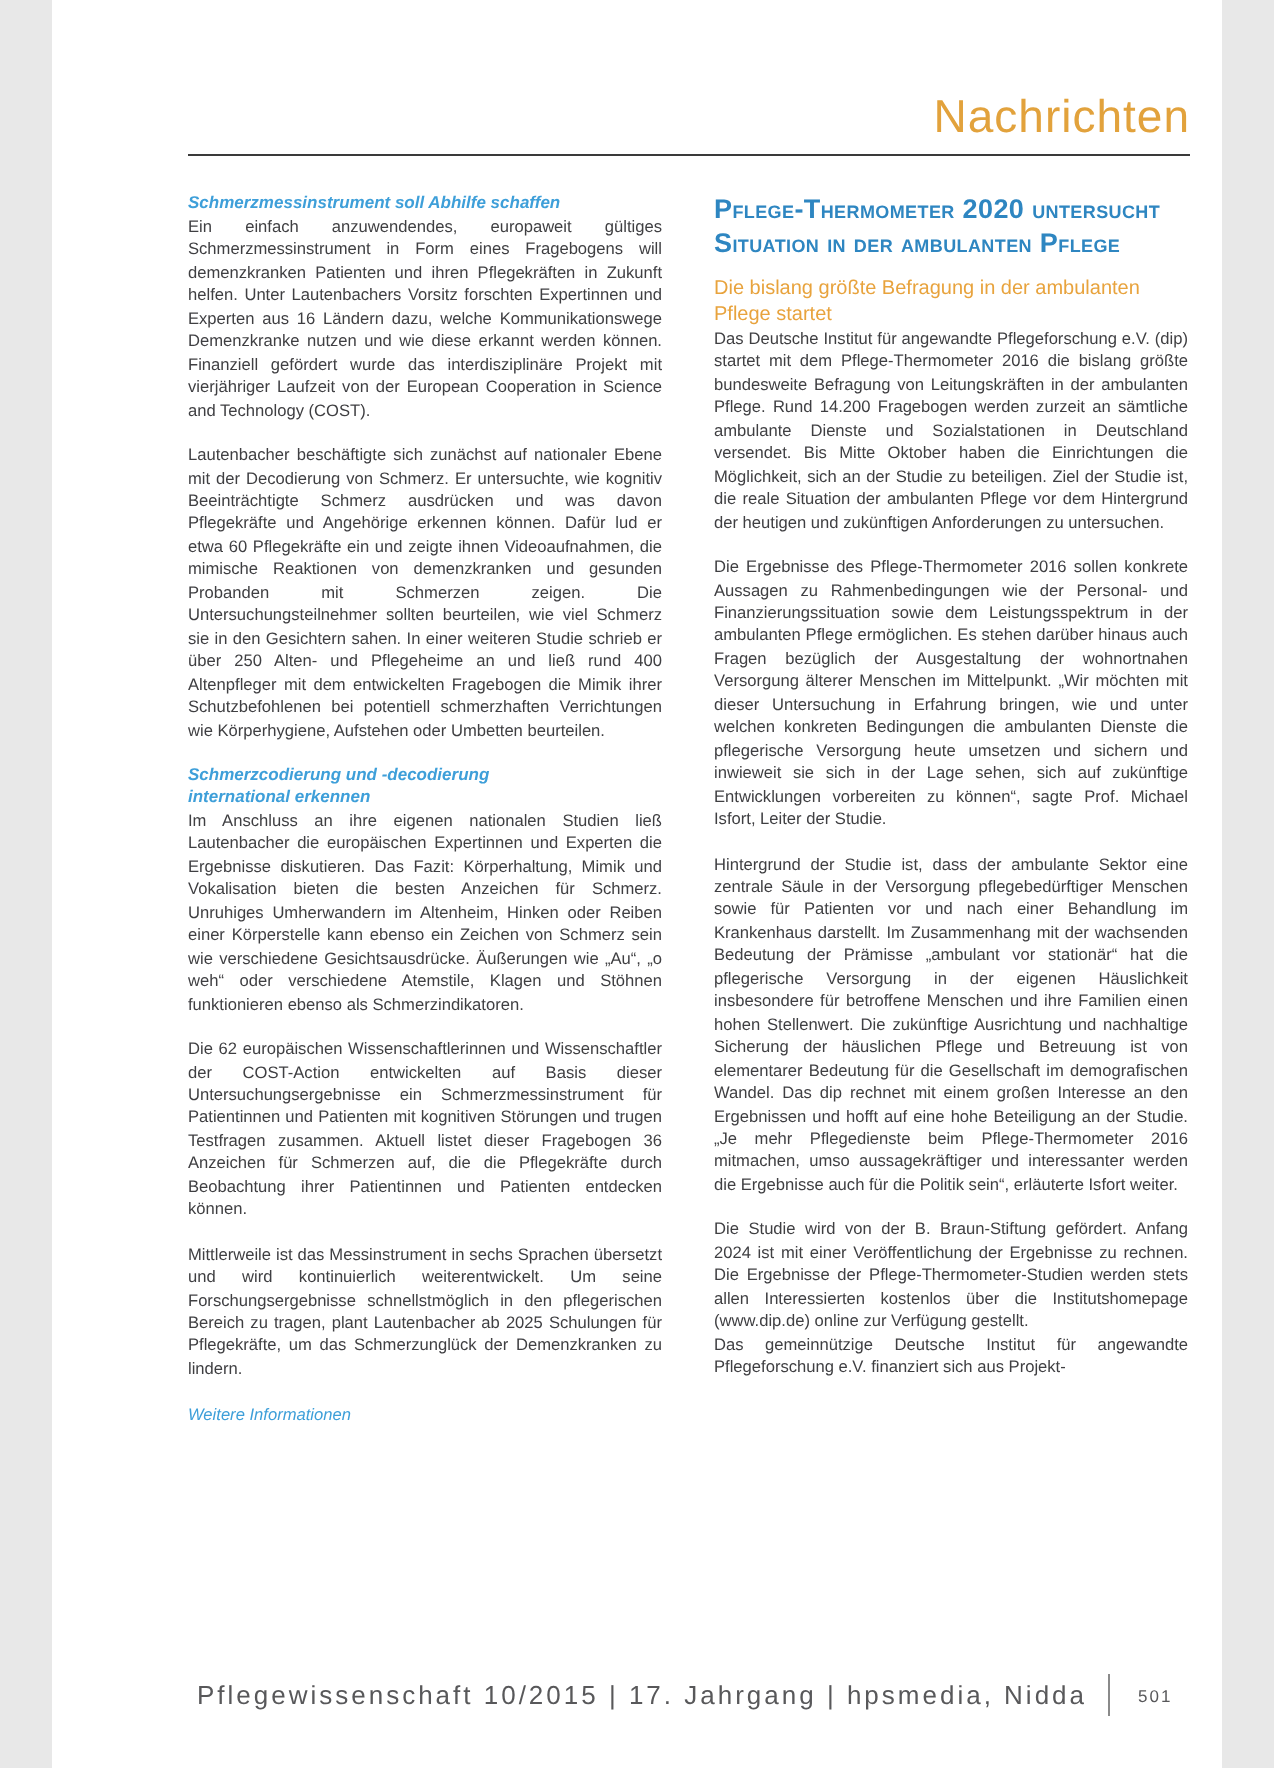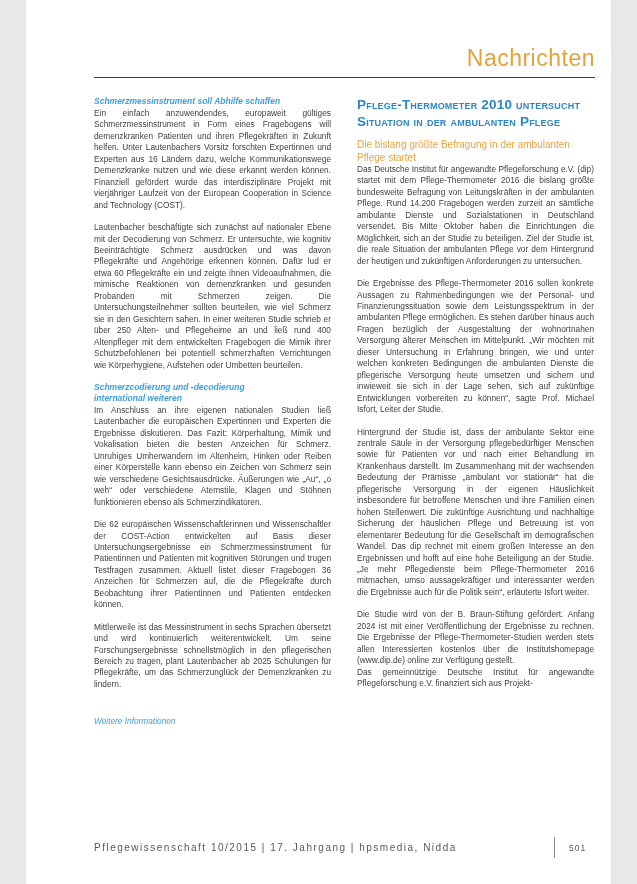--- a/index.html
+++ b/index.html
@@ -73,21 +73,21 @@
     letter-spacing: 0.2px;
   }
 
   .orange-sub {
     font-size: 10px;
     line-height: 12.5px;
     font-weight: 400;
     color: #e8a33d;
   }
 
-  .more-info { margin-top: 26px; font-style: italic; }
+  .more-info { margin-top: 12px; font-style: italic; }
   .more-info-label {
     font-size: 8.3px;
     line-height: 11.45px;
     color: #3e9fd9;
   }
   .more-info-url {
     display: block;
     font-size: 8.3px;
     line-height: 11.45px;
     color: #8ccaec;
@@ -98,22 +98,22 @@
   .footer {
     position: absolute;
     left: 68px;
     bottom: 26px;
     width: 501px;
     display: flex;
     align-items: center;
   }
   .footer-journal {
     flex: 1;
-    text-align: left;
-    font-size: 10px;
+    text-align: center;
+    font-size: 13px;
     letter-spacing: 1.5px;
     color: #58585a;
   }
   .footer-sep {
     width: 1px;
     height: 21px;
     background: #8a8a8a;
     margin: 0 14px 0 6px;
   }
   .footer-page-num {
@@ -135,32 +135,32 @@
   </div>
 
   <div class="columns">
 
     <div class="col">
       <div class="sec-head">Schmerzmessinstrument soll Abhilfe schaffen</div>
       <p>Ein einfach anzuwendendes, europaweit gültiges Schmerzmessinstrument in Form eines Fragebogens will demenzkranken Patienten und ihren Pflegekräften in Zukunft helfen. Unter Lautenbachers Vorsitz forschten Expertinnen und Experten aus 16 Ländern dazu, welche Kommunikationswege Demenzkranke nutzen und wie diese erkannt werden können. Finanziell gefördert wurde das interdisziplinäre Projekt mit vierjähriger Laufzeit von der European Cooperation in Science and Technology (COST).</p>
       <p>Lautenbacher beschäftigte sich zunächst auf nationaler Ebene mit der Decodierung von Schmerz. Er untersuchte, wie kognitiv Beeinträchtigte Schmerz ausdrücken und was davon Pflegekräfte und Angehörige erkennen können. Dafür lud er etwa 60 Pflegekräfte ein und zeigte ihnen Videoaufnahmen, die mimische Reaktionen von demenzkranken und gesunden Probanden mit Schmerzen zeigen. Die Untersuchungsteilnehmer sollten beurteilen, wie viel Schmerz sie in den Gesichtern sahen. In einer weiteren Studie schrieb er über 250 Alten- und Pflegeheime an und ließ rund 400 Altenpfleger mit dem entwickelten Fragebogen die Mimik ihrer Schutzbefohlenen bei potentiell schmerzhaften Verrichtungen wie Körperhygiene, Aufstehen oder Umbetten beurteilen.</p>
 
       <div class="sec-head">Schmerzcodierung und -decodierung
-international weiteren</div>
+international erkennen</div>
       <p>Im Anschluss an ihre eigenen nationalen Studien ließ Lautenbacher die europäischen Expertinnen und Experten die Ergebnisse diskutieren. Das Fazit: Körperhaltung, Mimik und Vokalisation bieten die besten Anzeichen für Schmerz. Unruhiges Umherwandern im Altenheim, Hinken oder Reiben einer Körperstelle kann ebenso ein Zeichen von Schmerz sein wie verschiedene Gesichtsausdrücke. Äußerungen wie „Au“, „o weh“ oder verschiedene Atemstile, Klagen und Stöhnen funktionieren ebenso als Schmerzindikatoren.</p>
       <p>Die 62 europäischen Wissenschaftlerinnen und Wissenschaftler der COST-Action entwickelten auf Basis dieser Untersuchungsergebnisse ein Schmerzmessinstrument für Patientinnen und Patienten mit kognitiven Störungen und trugen Testfragen zusammen. Aktuell listet dieser Fragebogen 36 Anzeichen für Schmerzen auf, die die Pflegekräfte durch Beobachtung ihrer Patientinnen und Patienten entdecken können.</p>
       <p>Mittlerweile ist das Messinstrument in sechs Sprachen übersetzt und wird kontinuierlich weiterentwickelt. Um seine Forschungsergebnisse schnellstmöglich in den pflegerischen Bereich zu tragen, plant Lautenbacher ab 2025 Schulungen für Pflegekräfte, um das Schmerzunglück der Demenzkranken zu lindern.</p>
 
       <div class="more-info">
         <div class="more-info-label">Weitere Informationen</div>
       </div>
     </div>
 
     <div class="col">
-      <div class="caps-head">Pflege-Thermometer 2010 untersucht Situation in der ambulanten Pflege</div>
+      <div class="caps-head">Pflege-Thermometer 2020 untersucht Situation in der ambulanten Pflege</div>
       <div class="orange-sub">Die bislang größte Befragung in der ambulanten Pflege startet</div>
       <p>Das Deutsche Institut für angewandte Pflegeforschung e.V. (dip) startet mit dem Pflege-Thermometer 2016 die bislang größte bundesweite Befragung von Leitungskräften in der ambulanten Pflege. Rund 14.200 Fragebogen werden zurzeit an sämtliche ambulante Dienste und Sozialstationen in Deutschland versendet. Bis Mitte Oktober haben die Einrichtungen die Möglichkeit, sich an der Studie zu beteiligen. Ziel der Studie ist, die reale Situation der ambulanten Pflege vor dem Hintergrund der heutigen und zukünftigen Anforderungen zu untersuchen.</p>
       <p>Die Ergebnisse des Pflege-Thermometer 2016 sollen konkrete Aussagen zu Rahmenbedingungen wie der Personal- und Finanzierungssituation sowie dem Leistungsspektrum in der ambulanten Pflege ermöglichen. Es stehen darüber hinaus auch Fragen bezüglich der Ausgestaltung der wohnortnahen Versorgung älterer Menschen im Mittelpunkt. „Wir möchten mit dieser Untersuchung in Erfahrung bringen, wie und unter welchen konkreten Bedingungen die ambulanten Dienste die pflegerische Versorgung heute umsetzen und sichern und inwieweit sie sich in der Lage sehen, sich auf zukünftige Entwicklungen vorbereiten zu können“, sagte Prof. Michael Isfort, Leiter der Studie.</p>
       <p>Hintergrund der Studie ist, dass der ambulante Sektor eine zentrale Säule in der Versorgung pflegebedürftiger Menschen sowie für Patienten vor und nach einer Behandlung im Krankenhaus darstellt. Im Zusammenhang mit der wachsenden Bedeutung der Prämisse „ambulant vor stationär“ hat die pflegerische Versorgung in der eigenen Häuslichkeit insbesondere für betroffene Menschen und ihre Familien einen hohen Stellenwert. Die zukünftige Ausrichtung und nachhaltige Sicherung der häuslichen Pflege und Betreuung ist von elementarer Bedeutung für die Gesellschaft im demografischen Wandel. Das dip rechnet mit einem großen Interesse an den Ergebnissen und hofft auf eine hohe Beteiligung an der Studie. „Je mehr Pflegedienste beim Pflege-Thermometer 2016 mitmachen, umso aussagekräftiger und interessanter werden die Ergebnisse auch für die Politik sein“, erläuterte Isfort weiter.</p>
       <p class="tight">Die Studie wird von der B. Braun-Stiftung gefördert. Anfang 2024 ist mit einer Veröffentlichung der Ergebnisse zu rechnen. Die Ergebnisse der Pflege-Thermometer-Studien werden stets allen Interessierten kostenlos über die Institutshomepage (www.dip.de) online zur Verfügung gestellt.</p>
       <p class="tight">Das gemeinnützige Deutsche Institut für angewandte Pflegeforschung e.V. finanziert sich aus Projekt-</p>
     </div>
 
   </div>
 

